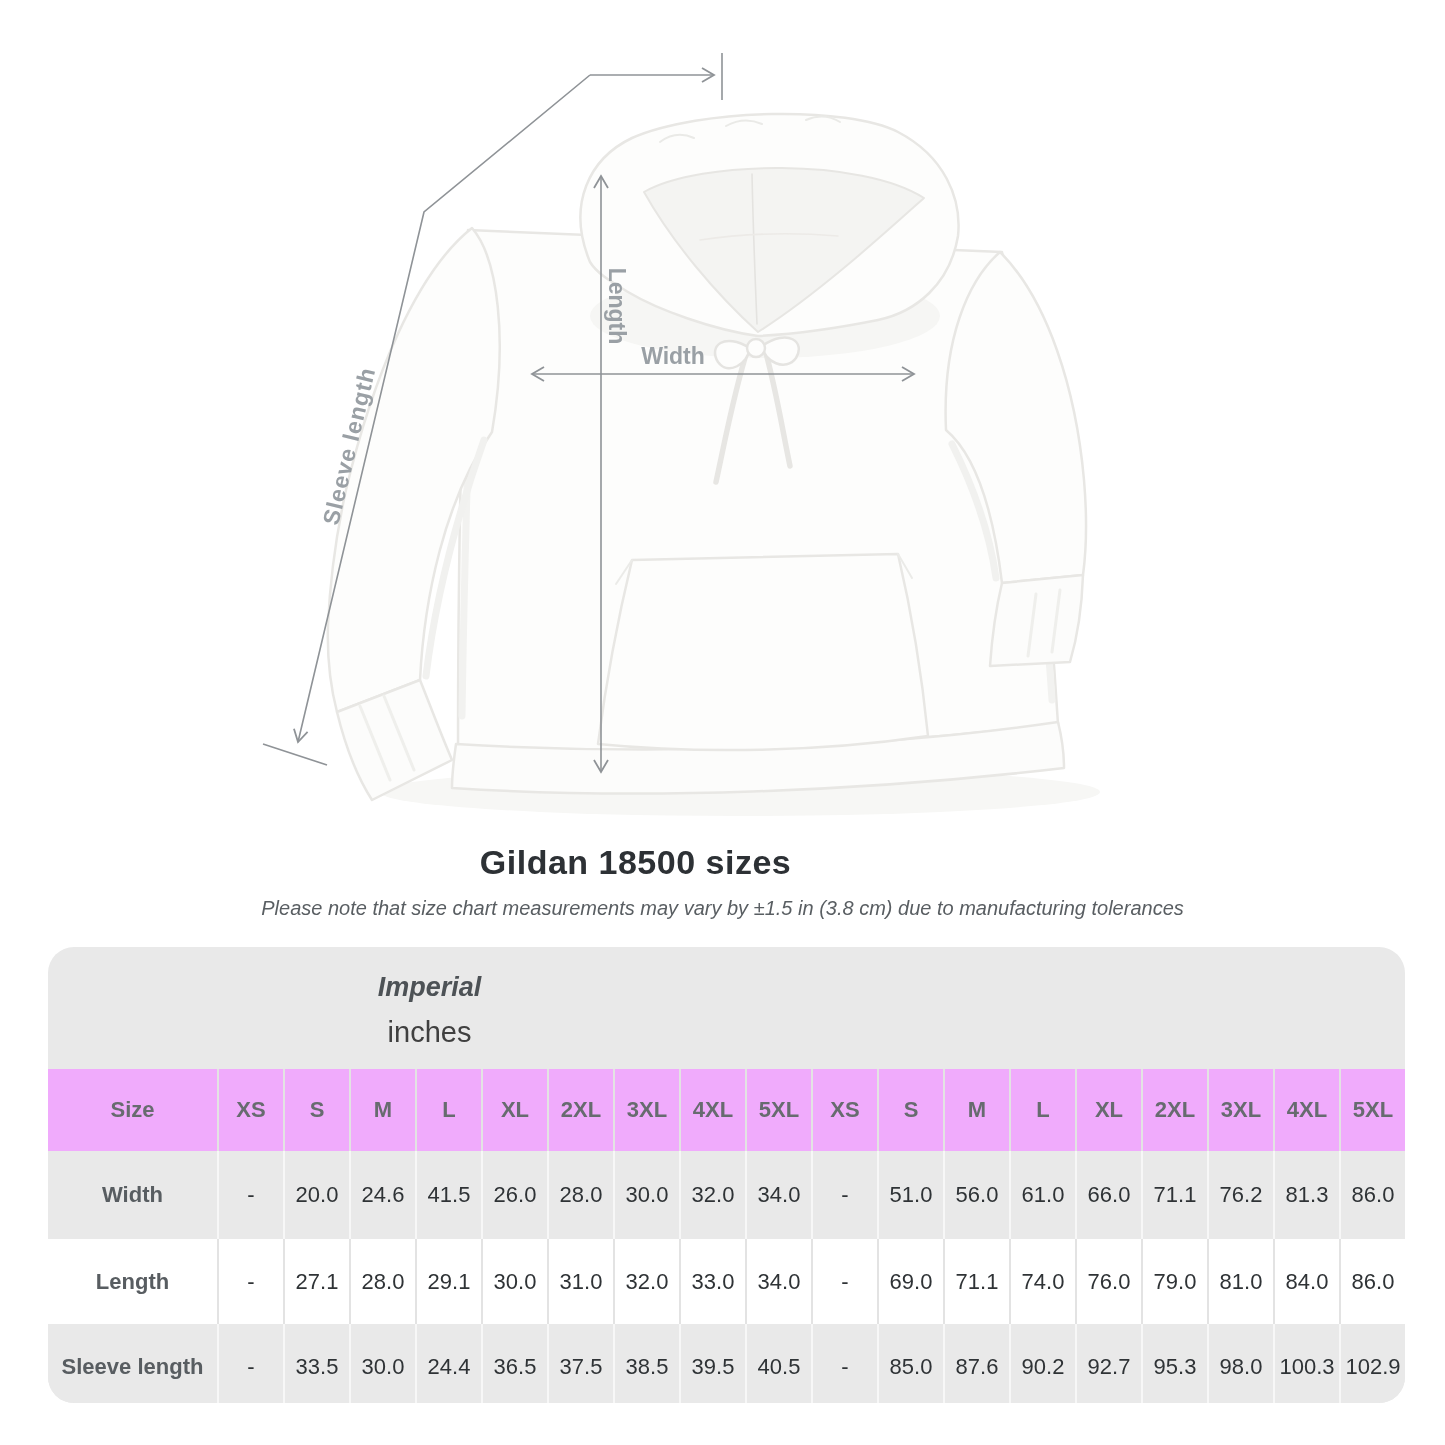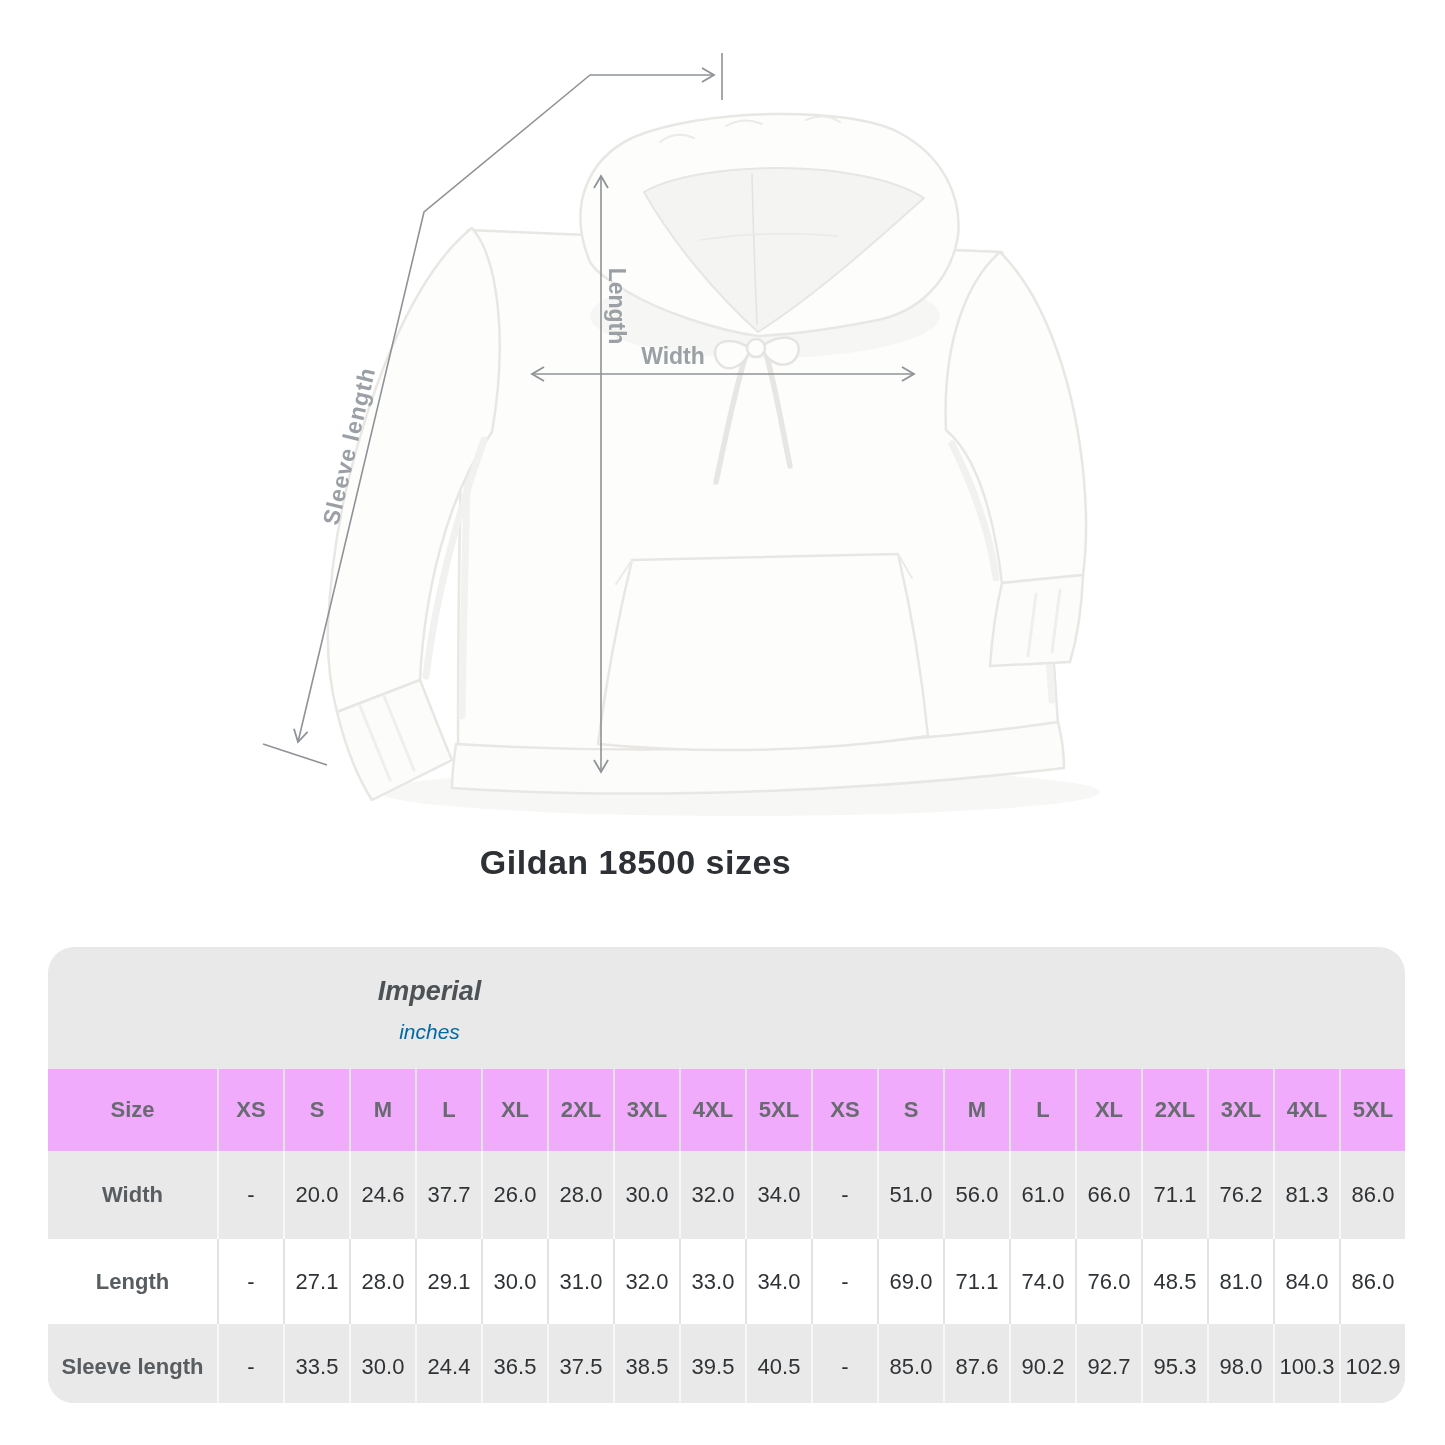--- a/index.html
+++ b/index.html
@@ -12,21 +12,21 @@
         font-size:20px;font-style:italic;color:#595e62;}
   .size-table{position:absolute;left:48px;top:947px;width:1357px;height:456px;
         background:#e9e9e9;border-radius:26px;overflow:hidden;}
   .tr{display:grid;grid-template-columns:169px repeat(18,1fr);}
   .ghead{height:122px;display:grid;grid-template-columns:169px repeat(18,1fr);}
   .gcell{display:flex;flex-direction:column;align-items:center;justify-content:center;
         gap:13px;padding-top:4px;}
   .gcell.imp{grid-column:1/11;}
   .gcell.met{grid-column:11/20;}
   .glabel{font-size:27px;font-weight:bold;font-style:italic;color:#4d5256;}
-  .gunit{font-size:21px;font-style:italic;color:#0369a1;}
+  .gunit{font-size:29px;color:#404040;}
   .cell{display:flex;align-items:center;justify-content:center;height:100%;
         font-size:22px;color:#2f3336;}
   .bL{border-left:2px solid #e3e3e3;}
   .row-gray .bL{border-left-color:#f7f7f7;}
   .r1{height:82px;background:#f0abfc;}
   .r2{height:88px;background:#e9e9e9;}
   .r3{height:85px;background:#ffffff;}
   .r4{height:85px;background:#e9e9e9;}
   .hdr{font-weight:bold;color:#676b6f;}
   .rlabel{font-weight:bold;color:#585d61;}
@@ -94,20 +94,21 @@
     </g>
 
     <g font-size="23" font-weight="bold" fill="#9aa0a5" font-family="Liberation Sans, sans-serif">
       <text x="673" y="364" text-anchor="middle">Width</text>
       <text x="617" y="306" transform="rotate(90 617 306)" text-anchor="middle" dominant-baseline="central">Length</text>
       <text x="349" y="446" transform="rotate(-76.5 349 446)" text-anchor="middle" dominant-baseline="central" letter-spacing="1">Sleeve length</text>
     </g>
   </svg>
 
   <div class="chart-title">Gildan 18500 sizes</div>
+  <div class="chart-note">Please note that size chart measurements may vary by ±1.5 in (3.8 cm) due to manufacturing tolerances</div>
 
   <div class="size-table">
 
     <div class="ghead">
       <div class="gcell imp">
         <div class="glabel">Imperial</div>
         <div class="gunit">inches</div>
       </div>
     </div>
 
@@ -131,21 +132,21 @@
       <div class="cell hdr bL">3XL</div>
       <div class="cell hdr bL">4XL</div>
       <div class="cell hdr bL">5XL</div>
     </div>
 
     <div class="tr r2 row-gray">
       <div class="cell rlabel">Width</div>
       <div class="cell bL">-</div>
       <div class="cell bL">20.0</div>
       <div class="cell bL">24.6</div>
-      <div class="cell bL">37.7</div>
+      <div class="cell bL">41.5</div>
       <div class="cell bL">26.0</div>
       <div class="cell bL">28.0</div>
       <div class="cell bL">30.0</div>
       <div class="cell bL">32.0</div>
       <div class="cell bL">34.0</div>
       <div class="cell bL">-</div>
       <div class="cell bL">51.0</div>
       <div class="cell bL">56.0</div>
       <div class="cell bL">61.0</div>
       <div class="cell bL">66.0</div>
@@ -164,21 +165,21 @@
       <div class="cell bL">30.0</div>
       <div class="cell bL">31.0</div>
       <div class="cell bL">32.0</div>
       <div class="cell bL">33.0</div>
       <div class="cell bL">34.0</div>
       <div class="cell bL">-</div>
       <div class="cell bL">69.0</div>
       <div class="cell bL">71.1</div>
       <div class="cell bL">74.0</div>
       <div class="cell bL">76.0</div>
-      <div class="cell bL">48.5</div>
+      <div class="cell bL">79.0</div>
       <div class="cell bL">81.0</div>
       <div class="cell bL">84.0</div>
       <div class="cell bL">86.0</div>
     </div>
 
     <div class="tr r4 row-gray">
       <div class="cell rlabel">Sleeve length</div>
       <div class="cell bL">-</div>
       <div class="cell bL">33.5</div>
       <div class="cell bL">30.0</div>

